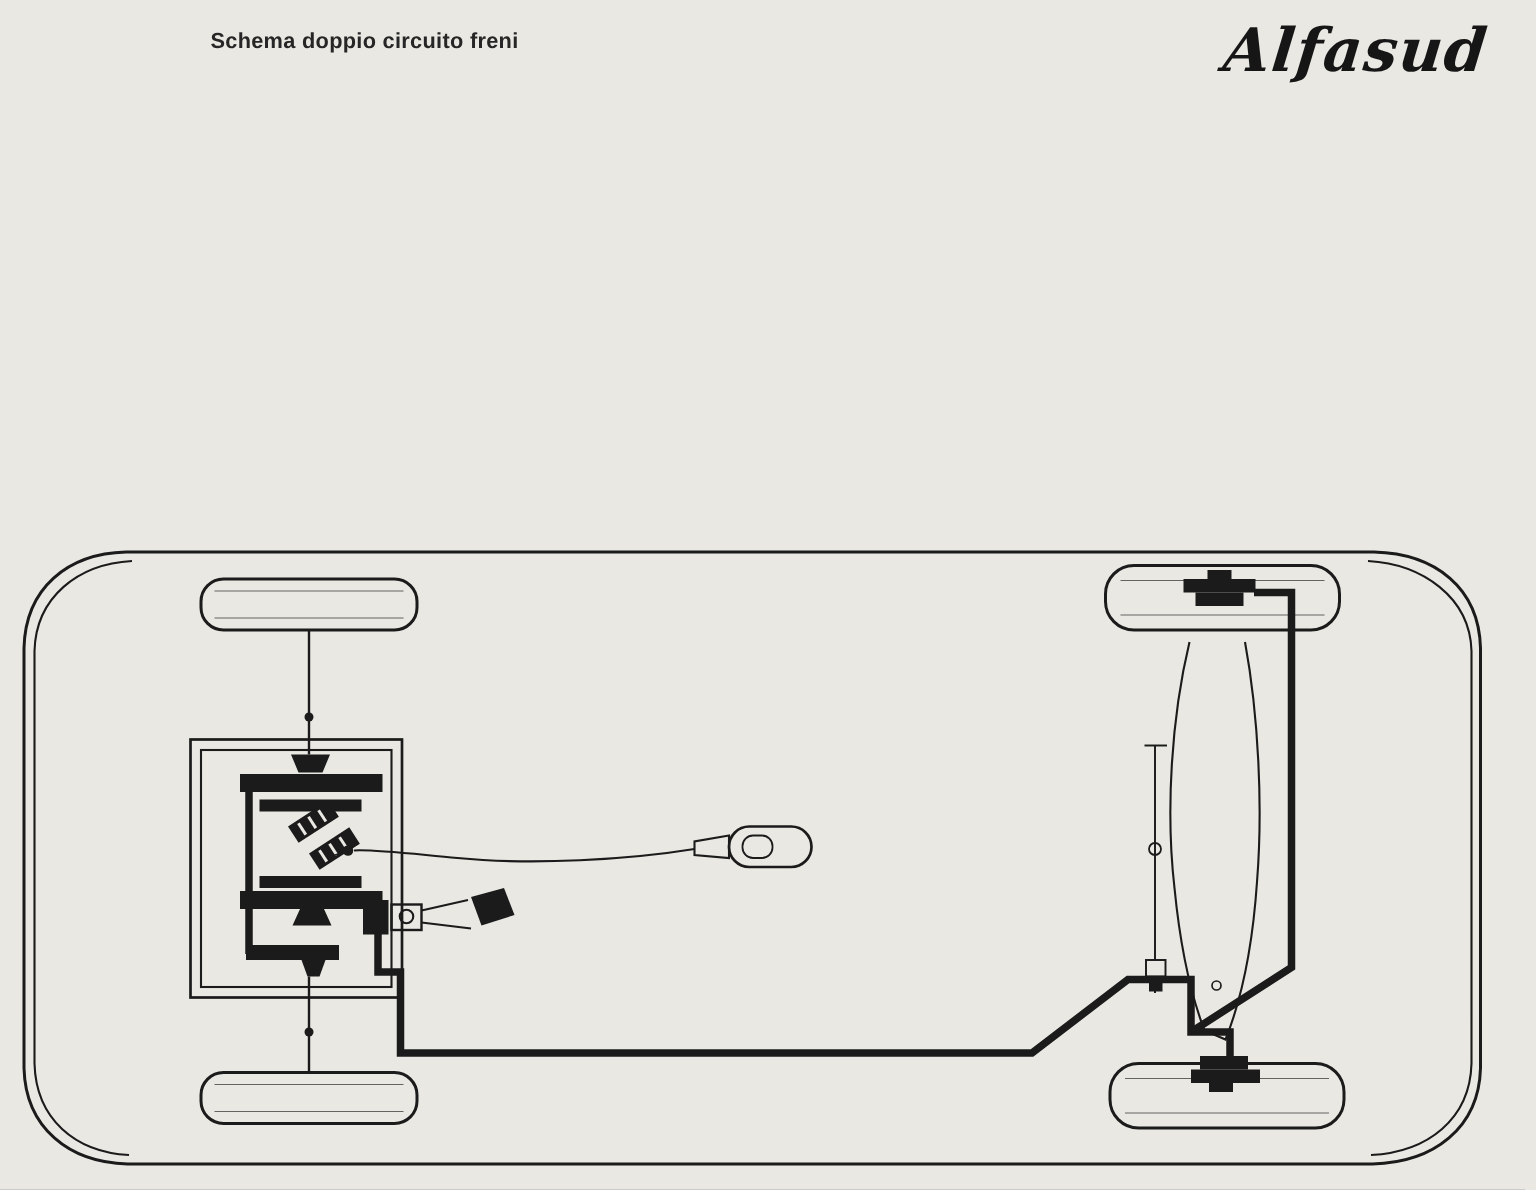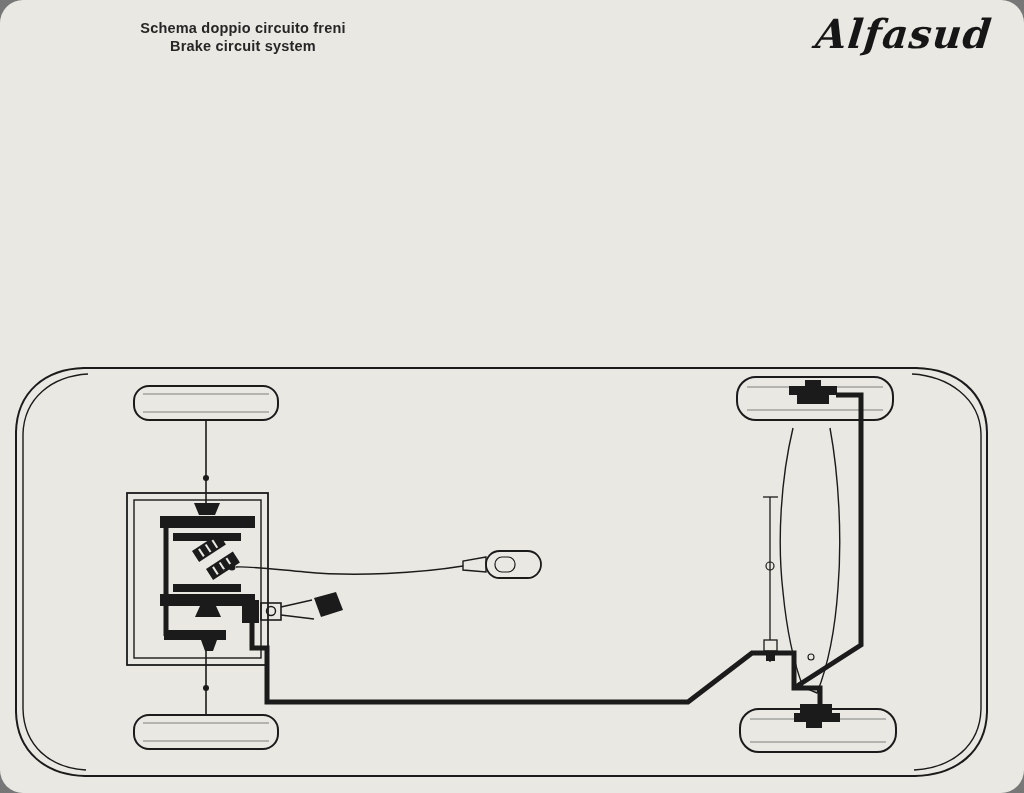--- a/index.html
+++ b/index.html
@@ -1,20 +1,20 @@
 <!DOCTYPE html>
 <html style="--bg: #e9e8e3; --ink: #1b1b1b;"><head>
 <meta charset="utf-8">
 <style>
   :root { --bg:#e9e8e3; --ink:#1b1b1b; }
   * { margin:0; padding:0; box-sizing:border-box; }
   body { background:#777; font-family:"Liberation Sans",sans-serif; }
   .page {
     position:relative; width:1024px; height:793px;
-    background:var(--bg); overflow:hidden; margin:0 auto;border-radius:23px;
+    background:var(--bg); overflow:hidden; margin:0 auto;
   }
   .title-block {
     position:absolute; top:20px; left:63px; width:360px;
     text-align:center; color:#262626;
     font:700 14.5px/17.5px "Liberation Sans",sans-serif;
     letter-spacing:.2px;
   }
   .logo {
     position:absolute; top:10px; right:32px;
     font-family:"DejaVu Serif",serif; font-style:italic; font-weight:700;
@@ -27,21 +27,20 @@
   .thick{ stroke:var(--ink); fill:none; stroke-width:5; stroke-linejoin:miter; }
   .hatch{ stroke:var(--bg); stroke-width:2; }
 </style>
 </head>
 <body>
 
 <div class="page">
 
   <div class="title-block">
     <div>Schema doppio circuito freni</div>
-    <div>Brake circuit system</div>
   </div>
 
   <div class="logo">Alfasud</div>
 
   <svg class="schematic" width="1024" height="793" viewBox="0 0 1024 793">
 
     <g>
       <path class="ln" stroke-width="2" d="M 84 368 H 916 C 957 369 986 392 987 432 V 712 C 986 752 956 775 915 776 H 85 C 46 775 17 752 16 712 V 432 C 17 392 45 369 84 368 Z"></path>
       <path class="ln" stroke-width="1.4" d="M 88 374 C 52 376 24 398 23 434 V 709 C 24 746 50 768 86 770"></path>
       <path class="ln" stroke-width="1.4" d="M 912 374 C 948 376 980 398 981 434 V 709 C 980 746 952 768 914 770"></path>

